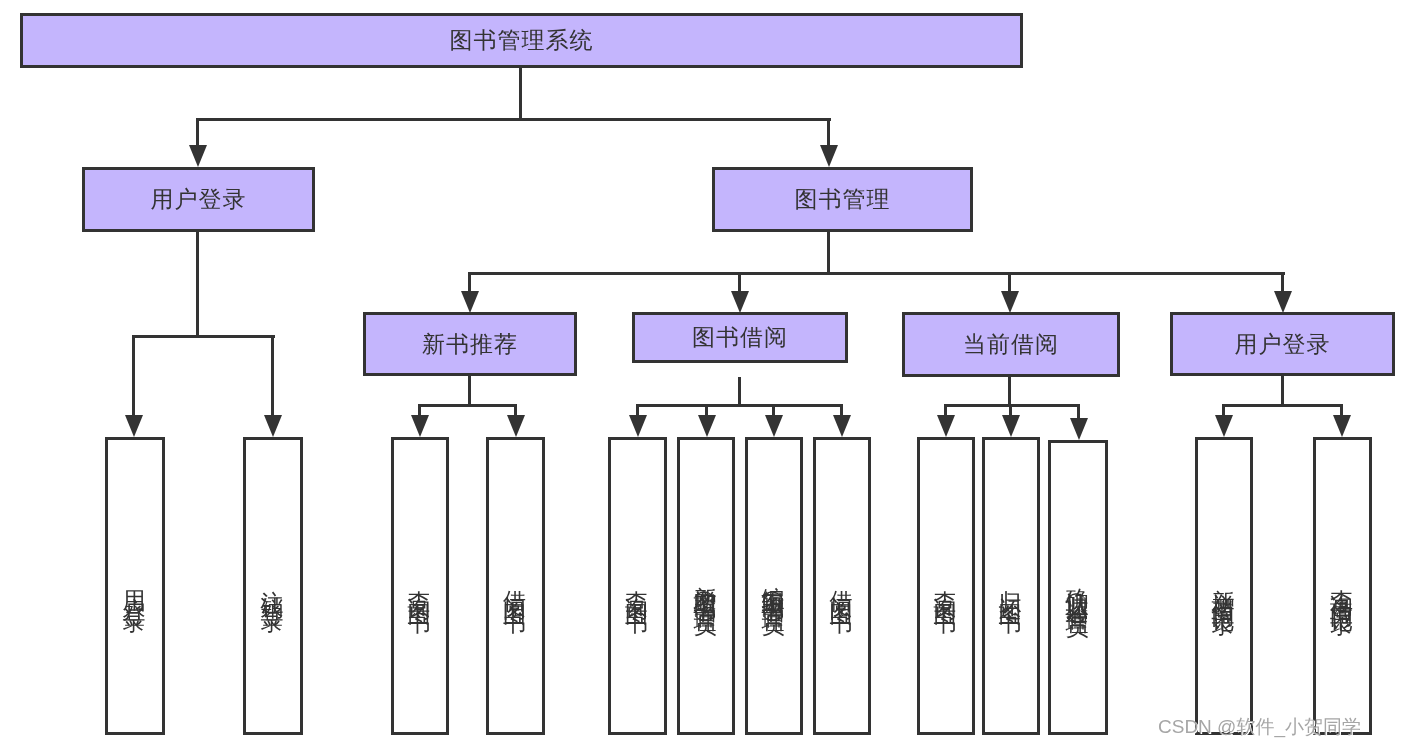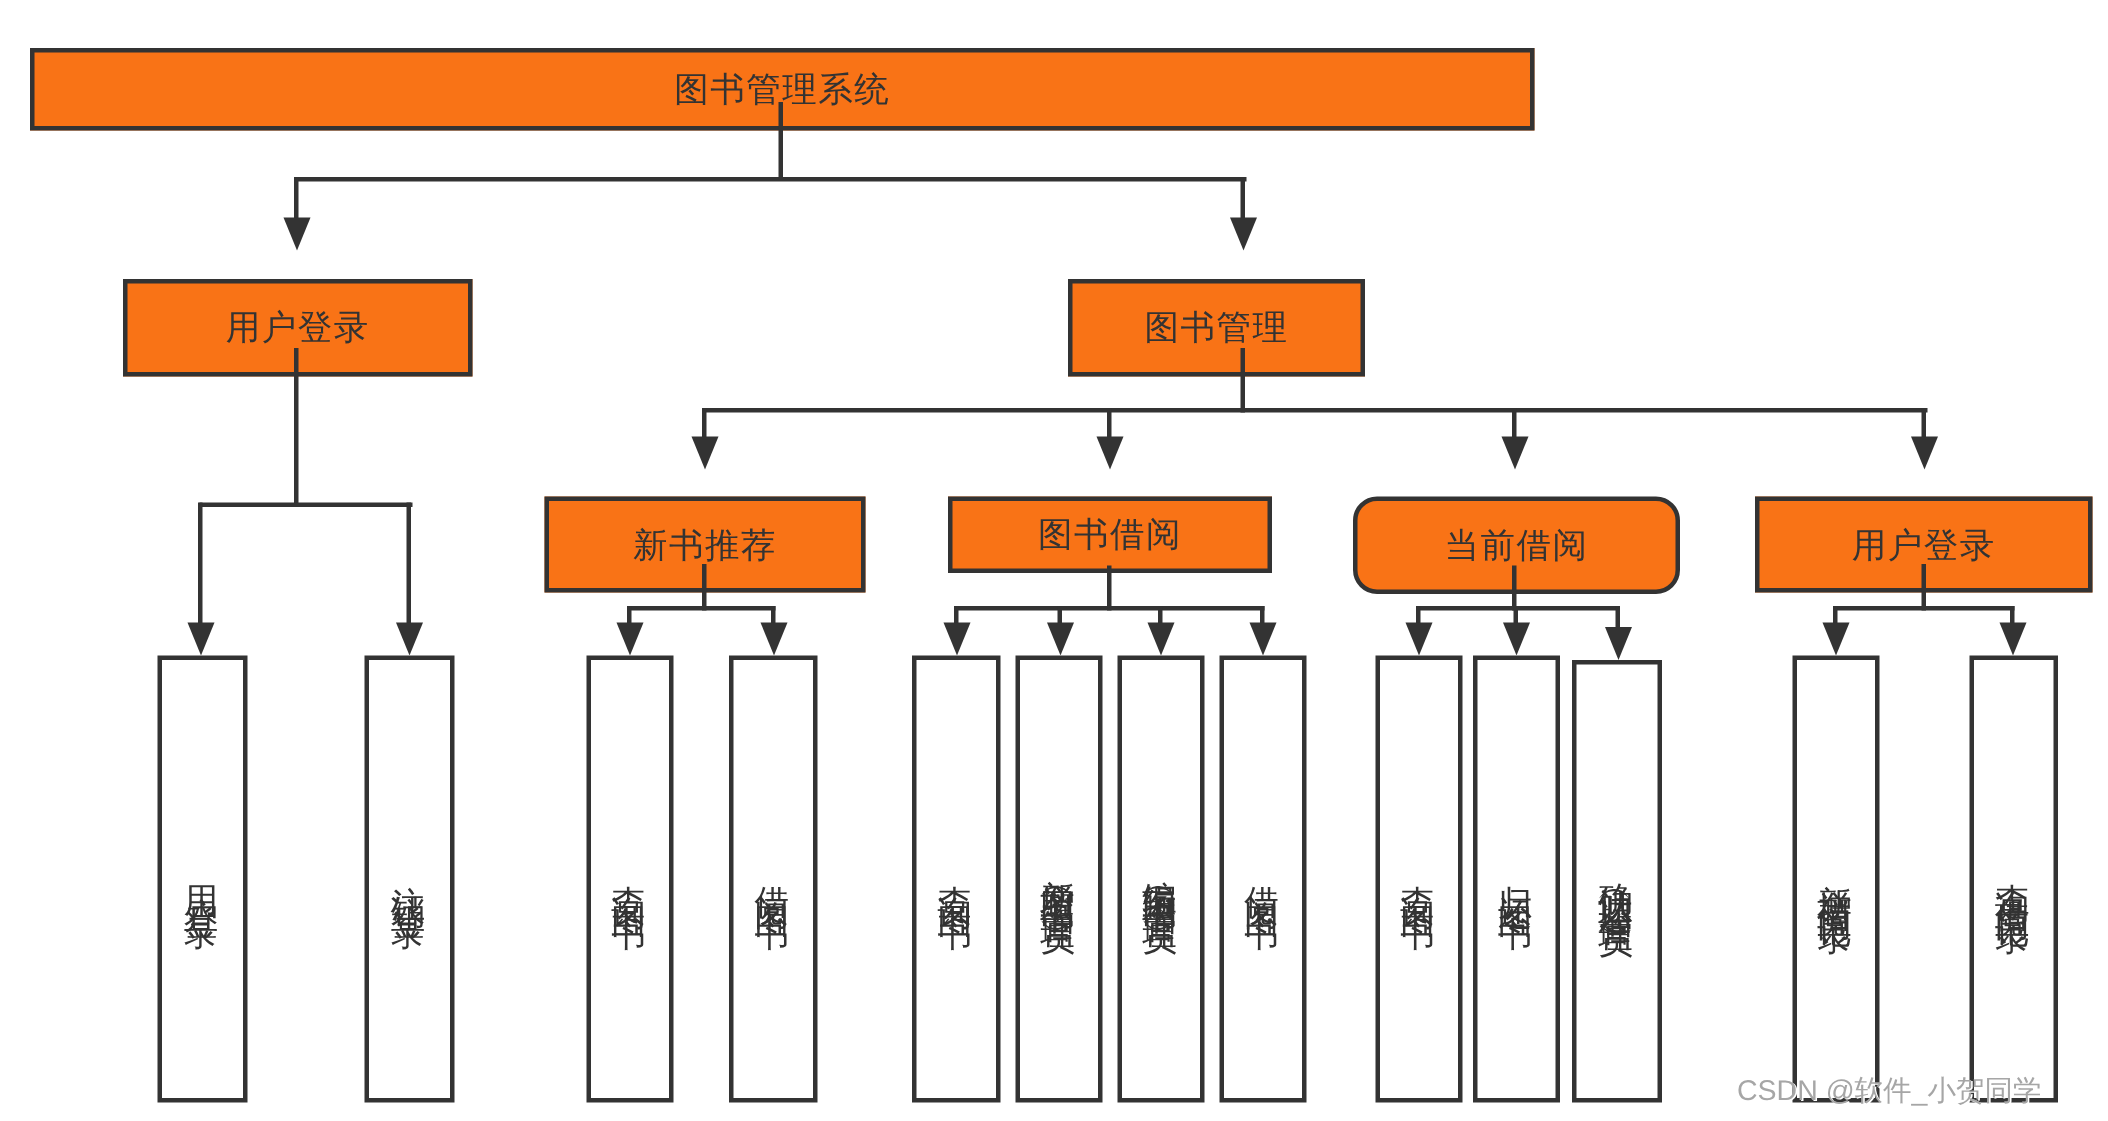--- a/index.html
+++ b/index.html
@@ -14,25 +14,24 @@
   #stage{
     position:relative;
     width:1405px;height:747px;
     background:var(--bg);
     overflow:hidden;
   }
   
   .hbox{
     position:absolute;
     border:3px solid var(--line);
-    background:#f97316;
+    background:#c4b5fd;
     display:flex;align-items:center;justify-content:center;
     font-size:23px;color:var(--text);
     letter-spacing:1px;
-    margin-top:19px;
   }
   
   .vbox{
     position:absolute;
     border:3px solid var(--line);
     background:#fff;
     display:flex;align-items:center;justify-content:center;
     font-size:23px;color:var(--text);
     writing-mode:vertical-rl;
     text-orientation:mixed;
@@ -69,21 +68,21 @@
     <div class="line" style="left:197px;top:118px;width:634px;height:3px;"></div>
     <div class="line" style="left:196px;top:118px;width:3px;height:29px;"></div>
     <div class="arrow" style="left:189px;top:145px;"></div>
     <div class="line" style="left:827px;top:118px;width:3px;height:29px;"></div>
     <div class="arrow" style="left:820px;top:145px;"></div>
   </div>
 
   <div class="hbox" style="left:82px;top:167px;width:233px;height:65px;">
     <span>用户登录</span>
   </div>
-  <div class="hbox" style="left:712px;top:167px;width:198px;height:65px;">
+  <div class="hbox" style="left:712px;top:167px;width:261px;height:65px;">
     <span>图书管理</span>
   </div>
 
   <div>
     <div class="line" style="left:196px;top:232px;width:3px;height:106px;"></div>
     <div class="line" style="left:133px;top:335px;width:142px;height:3px;"></div>
     <div class="line" style="left:132px;top:335px;width:3px;height:82px;"></div>
     <div class="arrow" style="left:125px;top:415px;"></div>
     <div class="line" style="left:271px;top:335px;width:3px;height:82px;"></div>
     <div class="arrow" style="left:264px;top:415px;"></div>
@@ -101,21 +100,21 @@
     <div class="line" style="left:1281px;top:272px;width:3px;height:21px;"></div>
     <div class="arrow" style="left:1274px;top:291px;"></div>
   </div>
 
   <div class="hbox" style="left:363px;top:312px;width:214px;height:64px;">
     <span>新书推荐</span>
   </div>
   <div class="hbox" style="left:632px;top:312px;width:216px;height:51px;">
     <span>图书借阅</span>
   </div>
-  <div class="hbox" style="left:902px;top:312px;width:218px;height:65px;border-radius:16px;">
+  <div class="hbox" style="left:902px;top:312px;width:218px;height:65px;">
     <span>当前借阅</span>
   </div>
   <div class="hbox" style="left:1170px;top:312px;width:225px;height:64px;">
     <span>用户登录</span>
   </div>
 
   <div>
     <div class="line" style="left:468px;top:376px;width:3px;height:31px;"></div>
     <div class="line" style="left:418px;top:404px;width:99px;height:3px;"></div>
     <div class="line" style="left:418px;top:404px;width:3px;height:13px;"></div>

